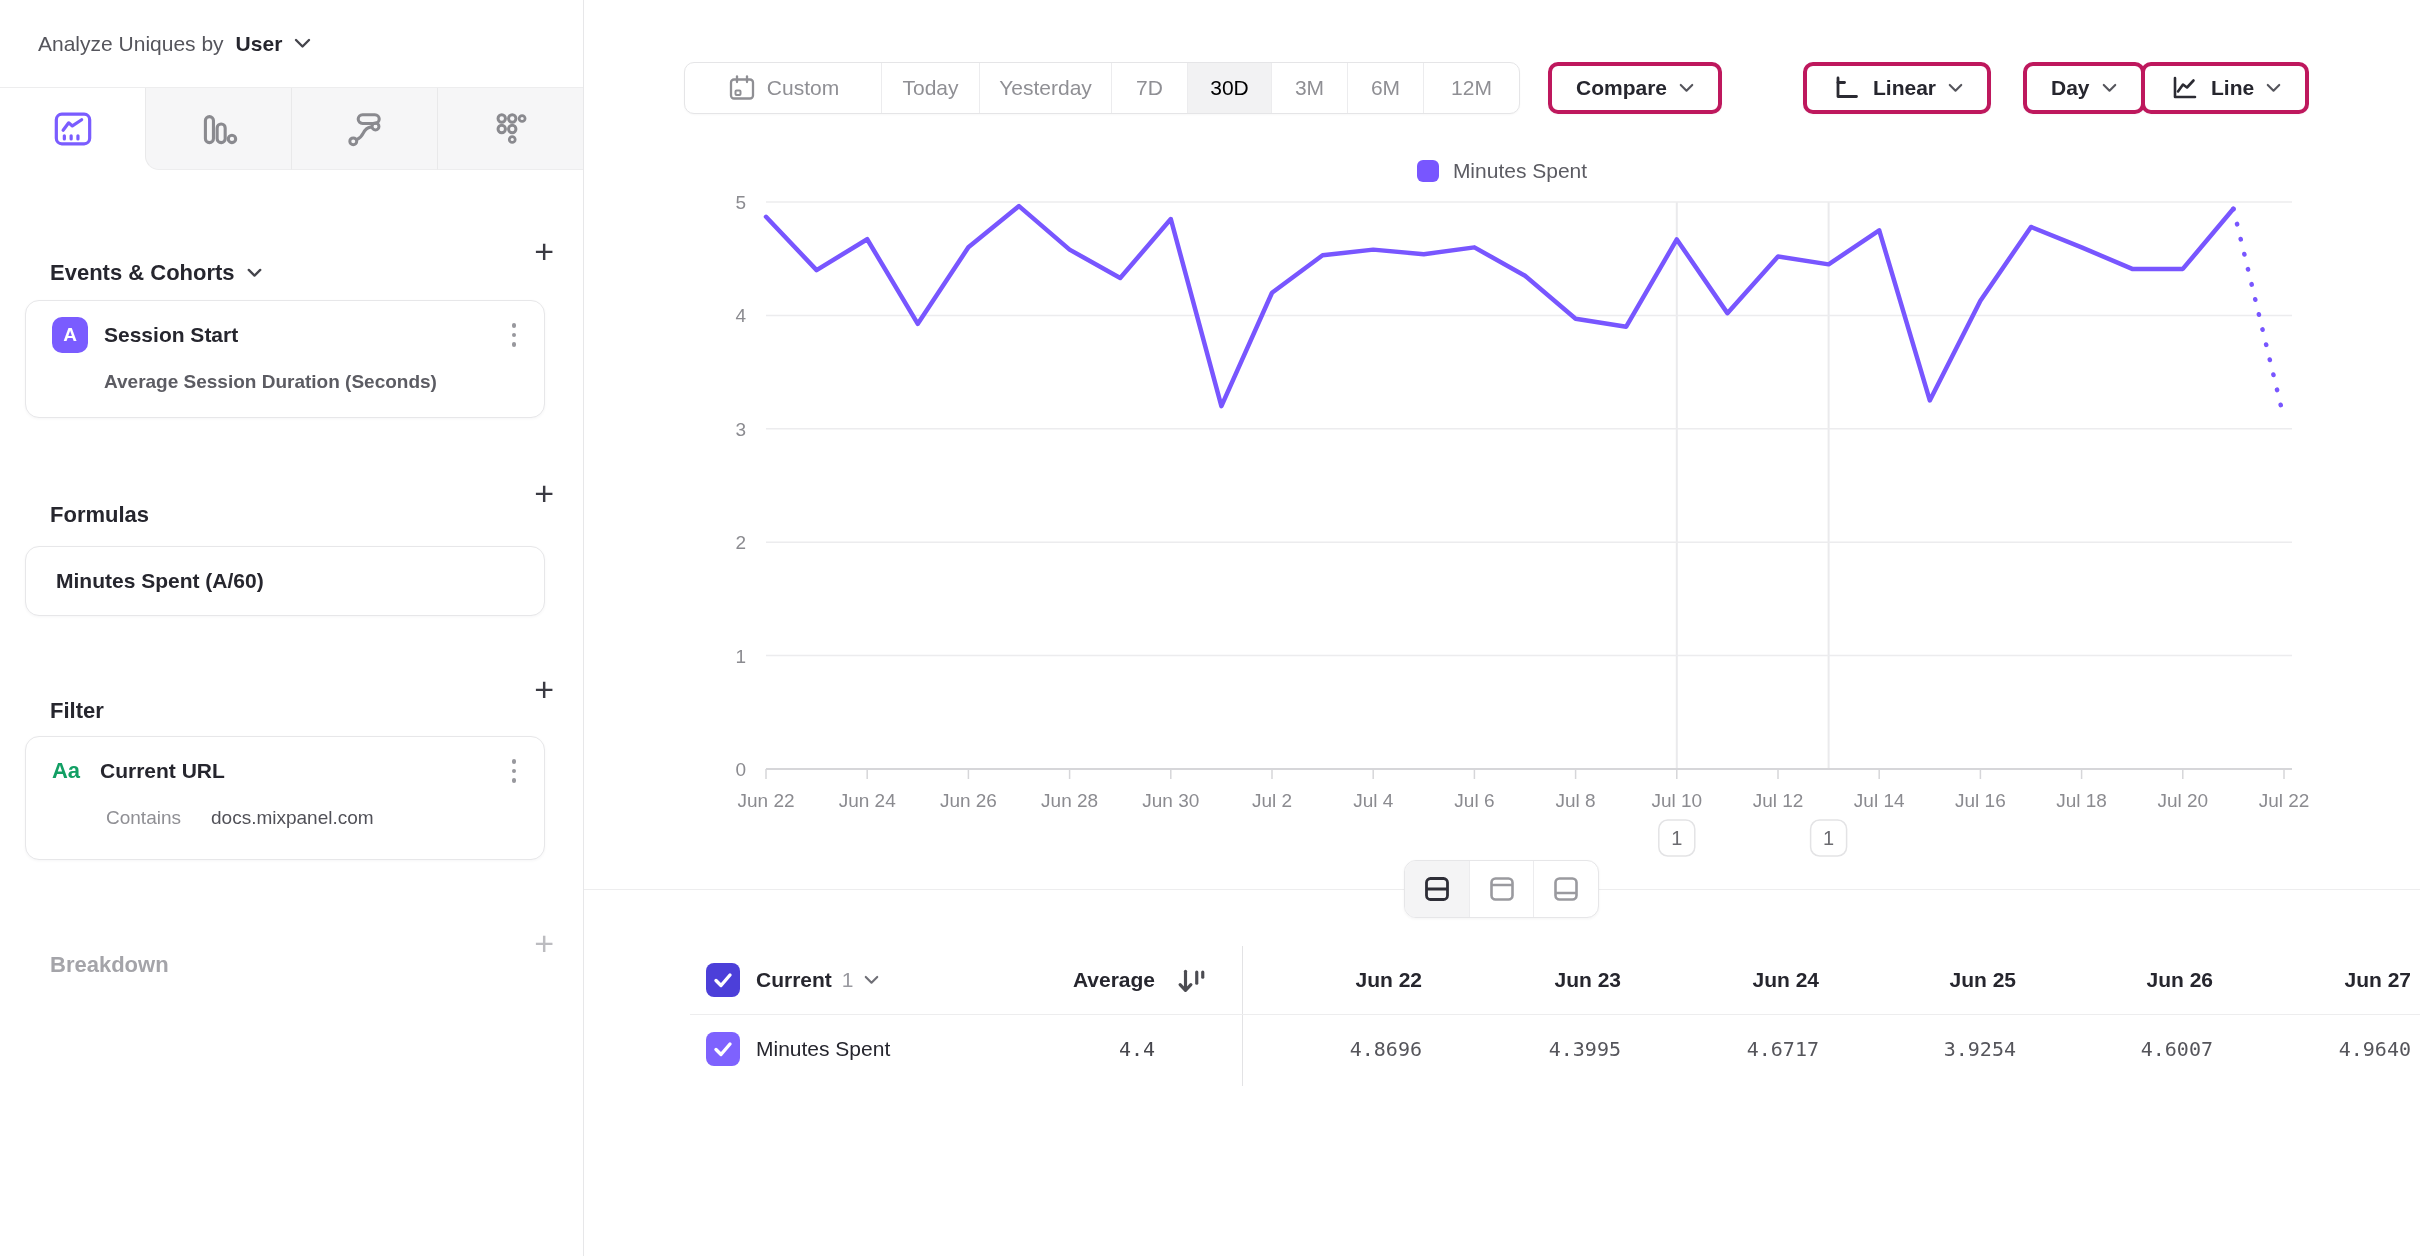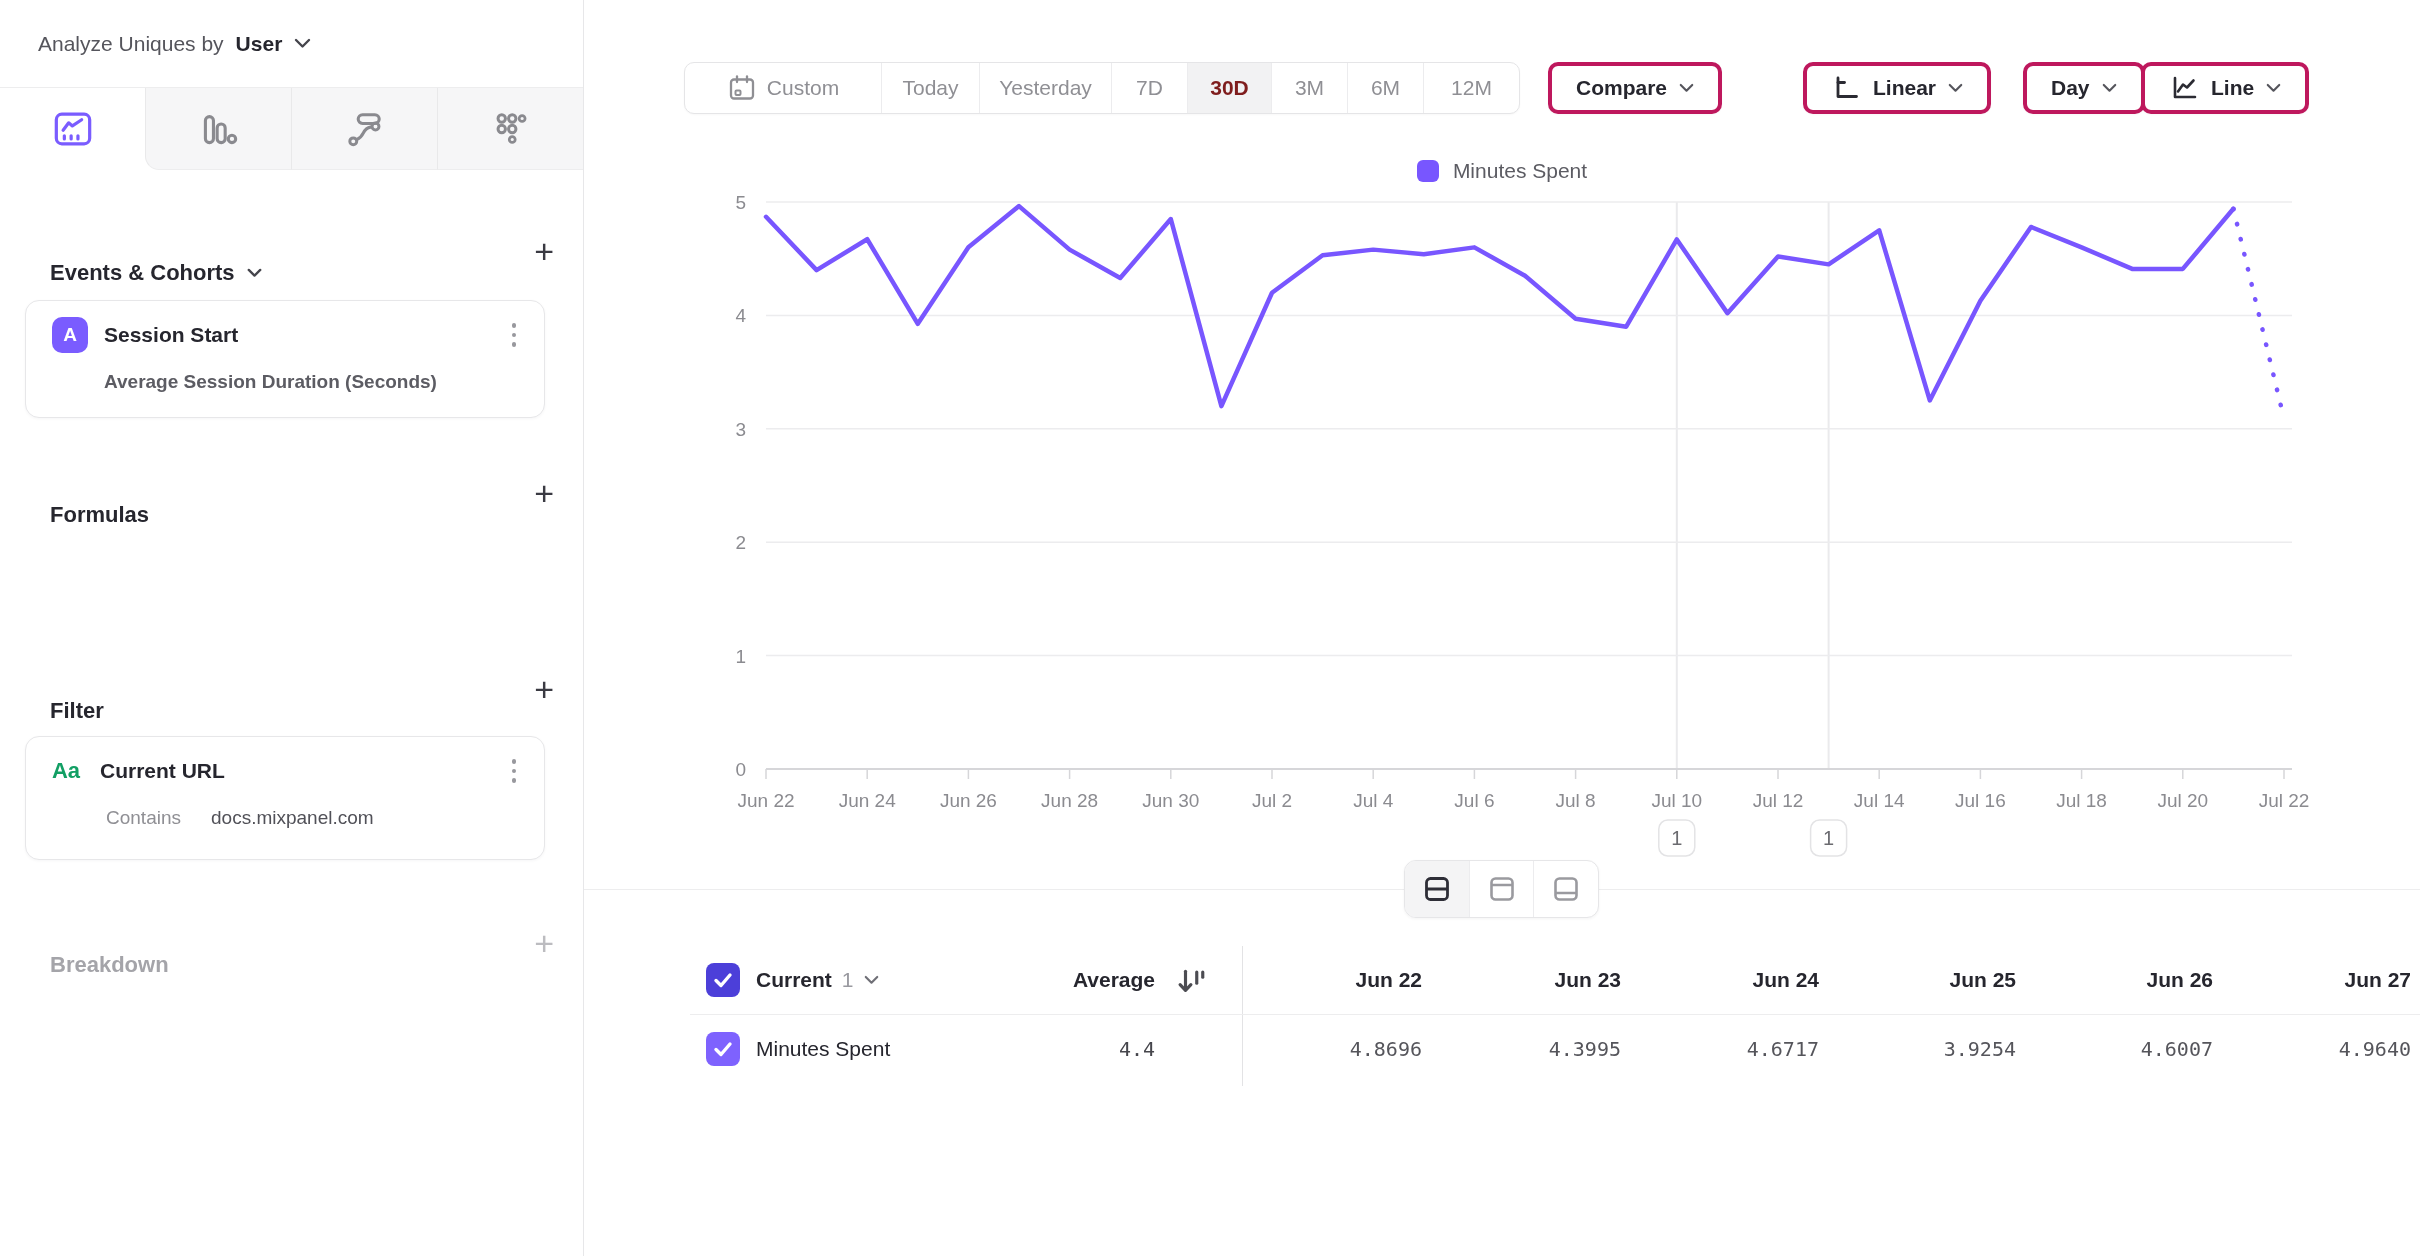--- a/index.html
+++ b/index.html
@@ -40,21 +40,21 @@
   .card .row2 .op { color:#8f8f94; }
   .card .row2 .v { color:#515158; }
 
   
   .seg-group { position:absolute; top:62px; height:52px; display:flex; background:#fff;
     border:1px solid #e5e5e7; border-radius:10px; overflow:hidden;
     box-shadow:0 1px 2px rgba(30,30,40,.03); }
   .seg { display:flex; align-items:center; justify-content:center; font-size:21px;
     color:#8f8f94; border-left:1px solid #ececee; cursor:pointer; gap:10px; }
   .seg:first-child { border-left:none; }
-  .seg.active { background:#f2f2f3; color:#7f1d1d; font-weight:700; }
+  .seg.active { background:#f2f2f3; color:#000000; font-weight:400; }
   .tb-btn { position:absolute; top:62px; height:52px; display:flex; align-items:center;
     gap:12px; background:#fff; border:4px solid #be185d; border-radius:10px; padding:0 24px;
     font-size:21px; font-weight:600; color:#26262e; cursor:pointer;
     box-shadow:0 1px 2px rgba(30,30,40,.03); }
 
   
   .legend { position:absolute; left:584px; top:154px; width:1836px; height:34px;
     display:flex; align-items:center; justify-content:center; gap:14px; }
   .legend .sq { width:22px; height:22px; border-radius:6px; background:#7856ff; }
   .legend .lt { font-size:21px; color:#5c5c63; }
@@ -152,20 +152,23 @@
           </div>
       </div>
       <div class="row2">Average Session Duration (Seconds)</div>
     </div>
 
     <div class="sec-head" style="top:476px;">
       <span class="t">
           <span>Formulas</span>
         </span>
       <span class="plus">+</span>
+    </div>
+    <div class="card" style="top:546px; height:70px; display:flex; align-items:center; padding-left:30px;">
+      <div class="name">Minutes Spent (A/60)</div>
     </div>
 
     <div class="sec-head" style="top:672px;">
       <span class="t">
           <span>Filter</span>
         </span>
       <span class="plus">+</span>
     </div>
     <div class="card" style="top:736px; height:124px;">
       <div class="row1" style="padding-left:22px;">

